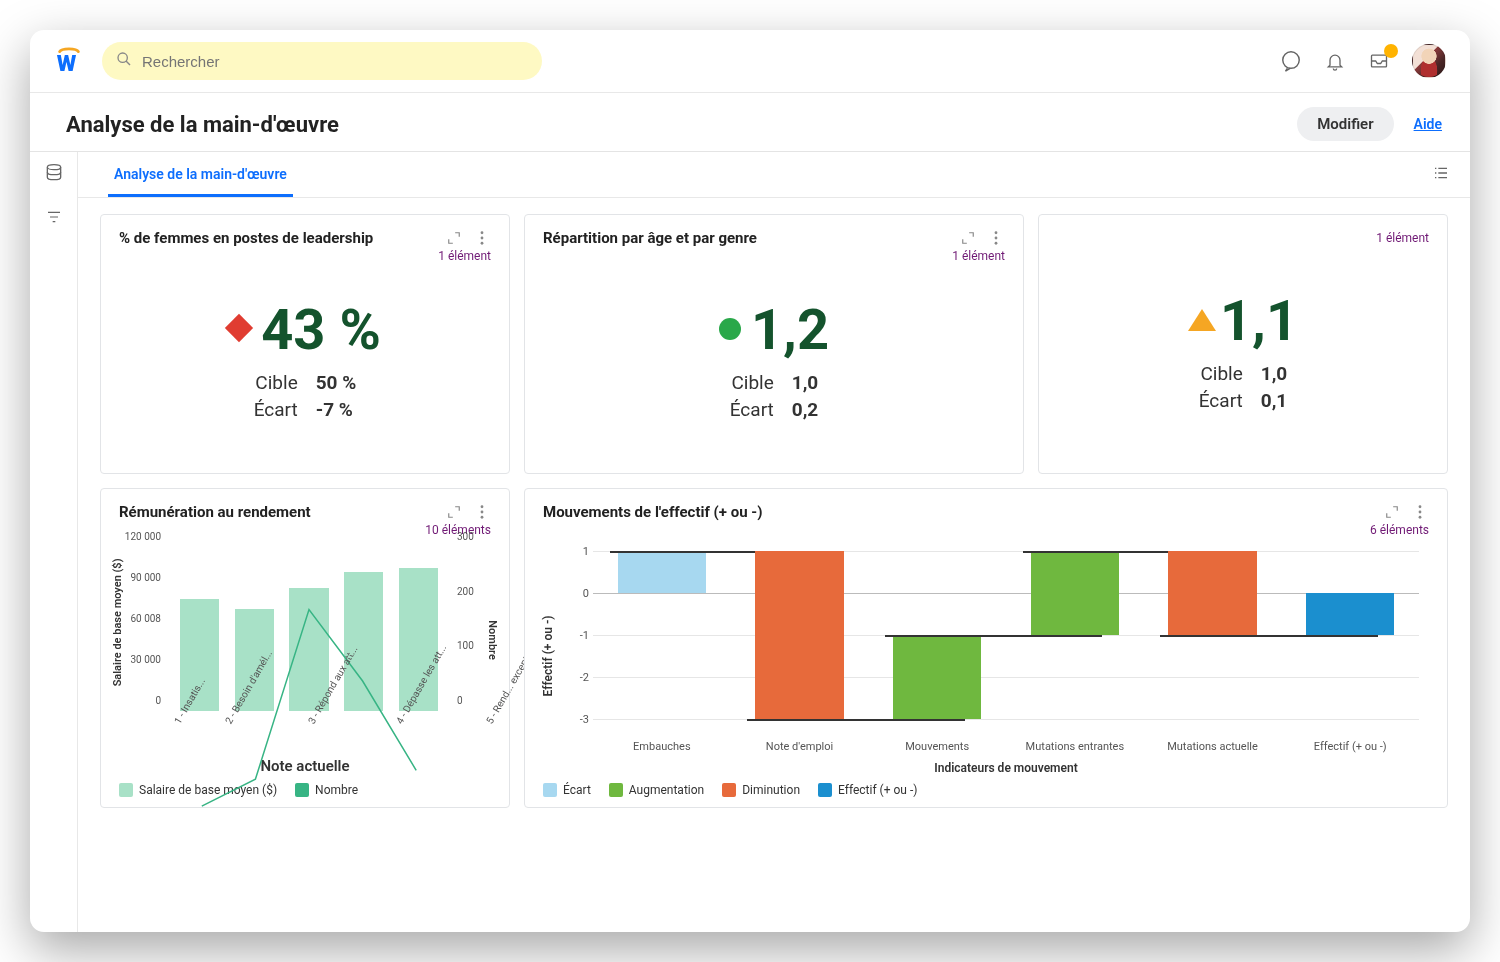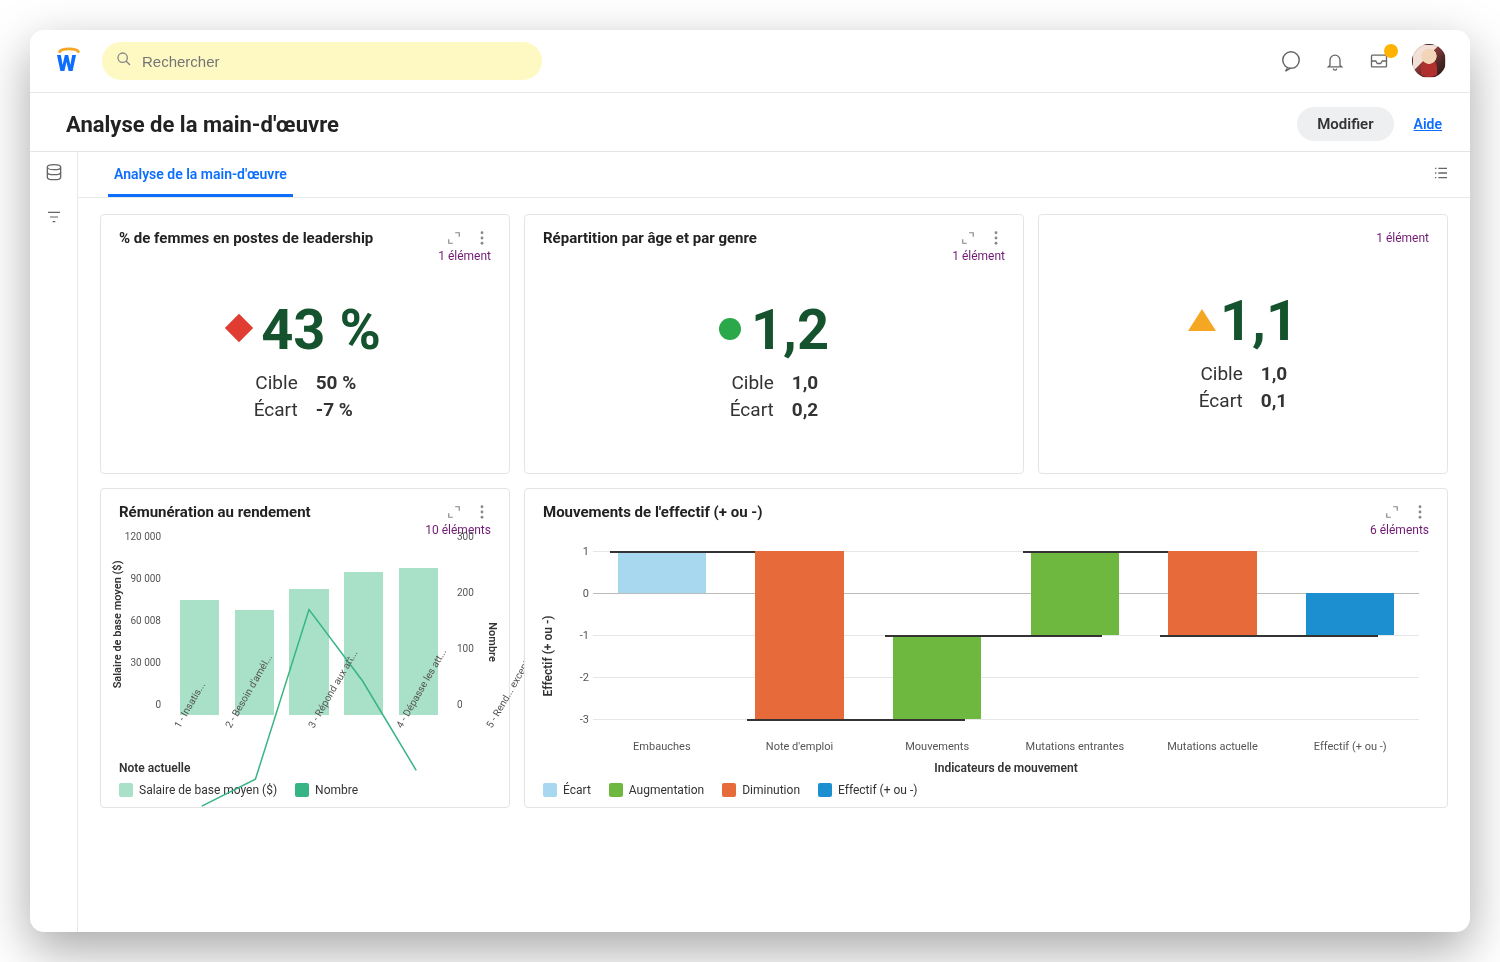--- a/index.html
+++ b/index.html
@@ -183,21 +183,21 @@
 .c4-bar { flex: 1; background: #a8e1c7; }
 .c4-line { position: absolute; inset: 0; }
 .c4-xticks {
   position: absolute; left: 56px; right: 48px; bottom: 4px; height: 40px;
   display: flex; justify-content: space-around;
 }
 .c4-xtick {
   font-size: 10px; color: #555; transform: rotate(-60deg) translateX(-6px);
   transform-origin: top left; white-space: nowrap; flex: 1; text-align: left;
 }
-.c4-xlabel { font-size: 12px; font-weight: 600; color: #333; margin-top: -2px; }
+.c4-xlabel { text-align: center; font-size: 15px; font-weight: 600; color: #333; margin-top: -2px; }
 .legend-row { display: flex; gap: 18px; flex-wrap: wrap; font-size: 12px; color: #333; margin-top: 8px; }
 .legend-item { display: flex; align-items: center; gap: 6px; }
 .swatch { width: 14px; height: 14px; border-radius: 2px; }
 
 
 .chart5 { flex: 1; display: flex; flex-direction: column; }
 .c5-body { flex: 1; position: relative; }
 .c5-plot { position: absolute; left: 50px; right: 10px; top: 6px; bottom: 48px; }
 .c5-yaxis { position: absolute; left: 22px; top: 6px; bottom: 48px; width: 24px; font-size: 11px; color: #555; }
 .c5-yaxis .tick { position: absolute; right: 0; transform: translateY(-50%); }

